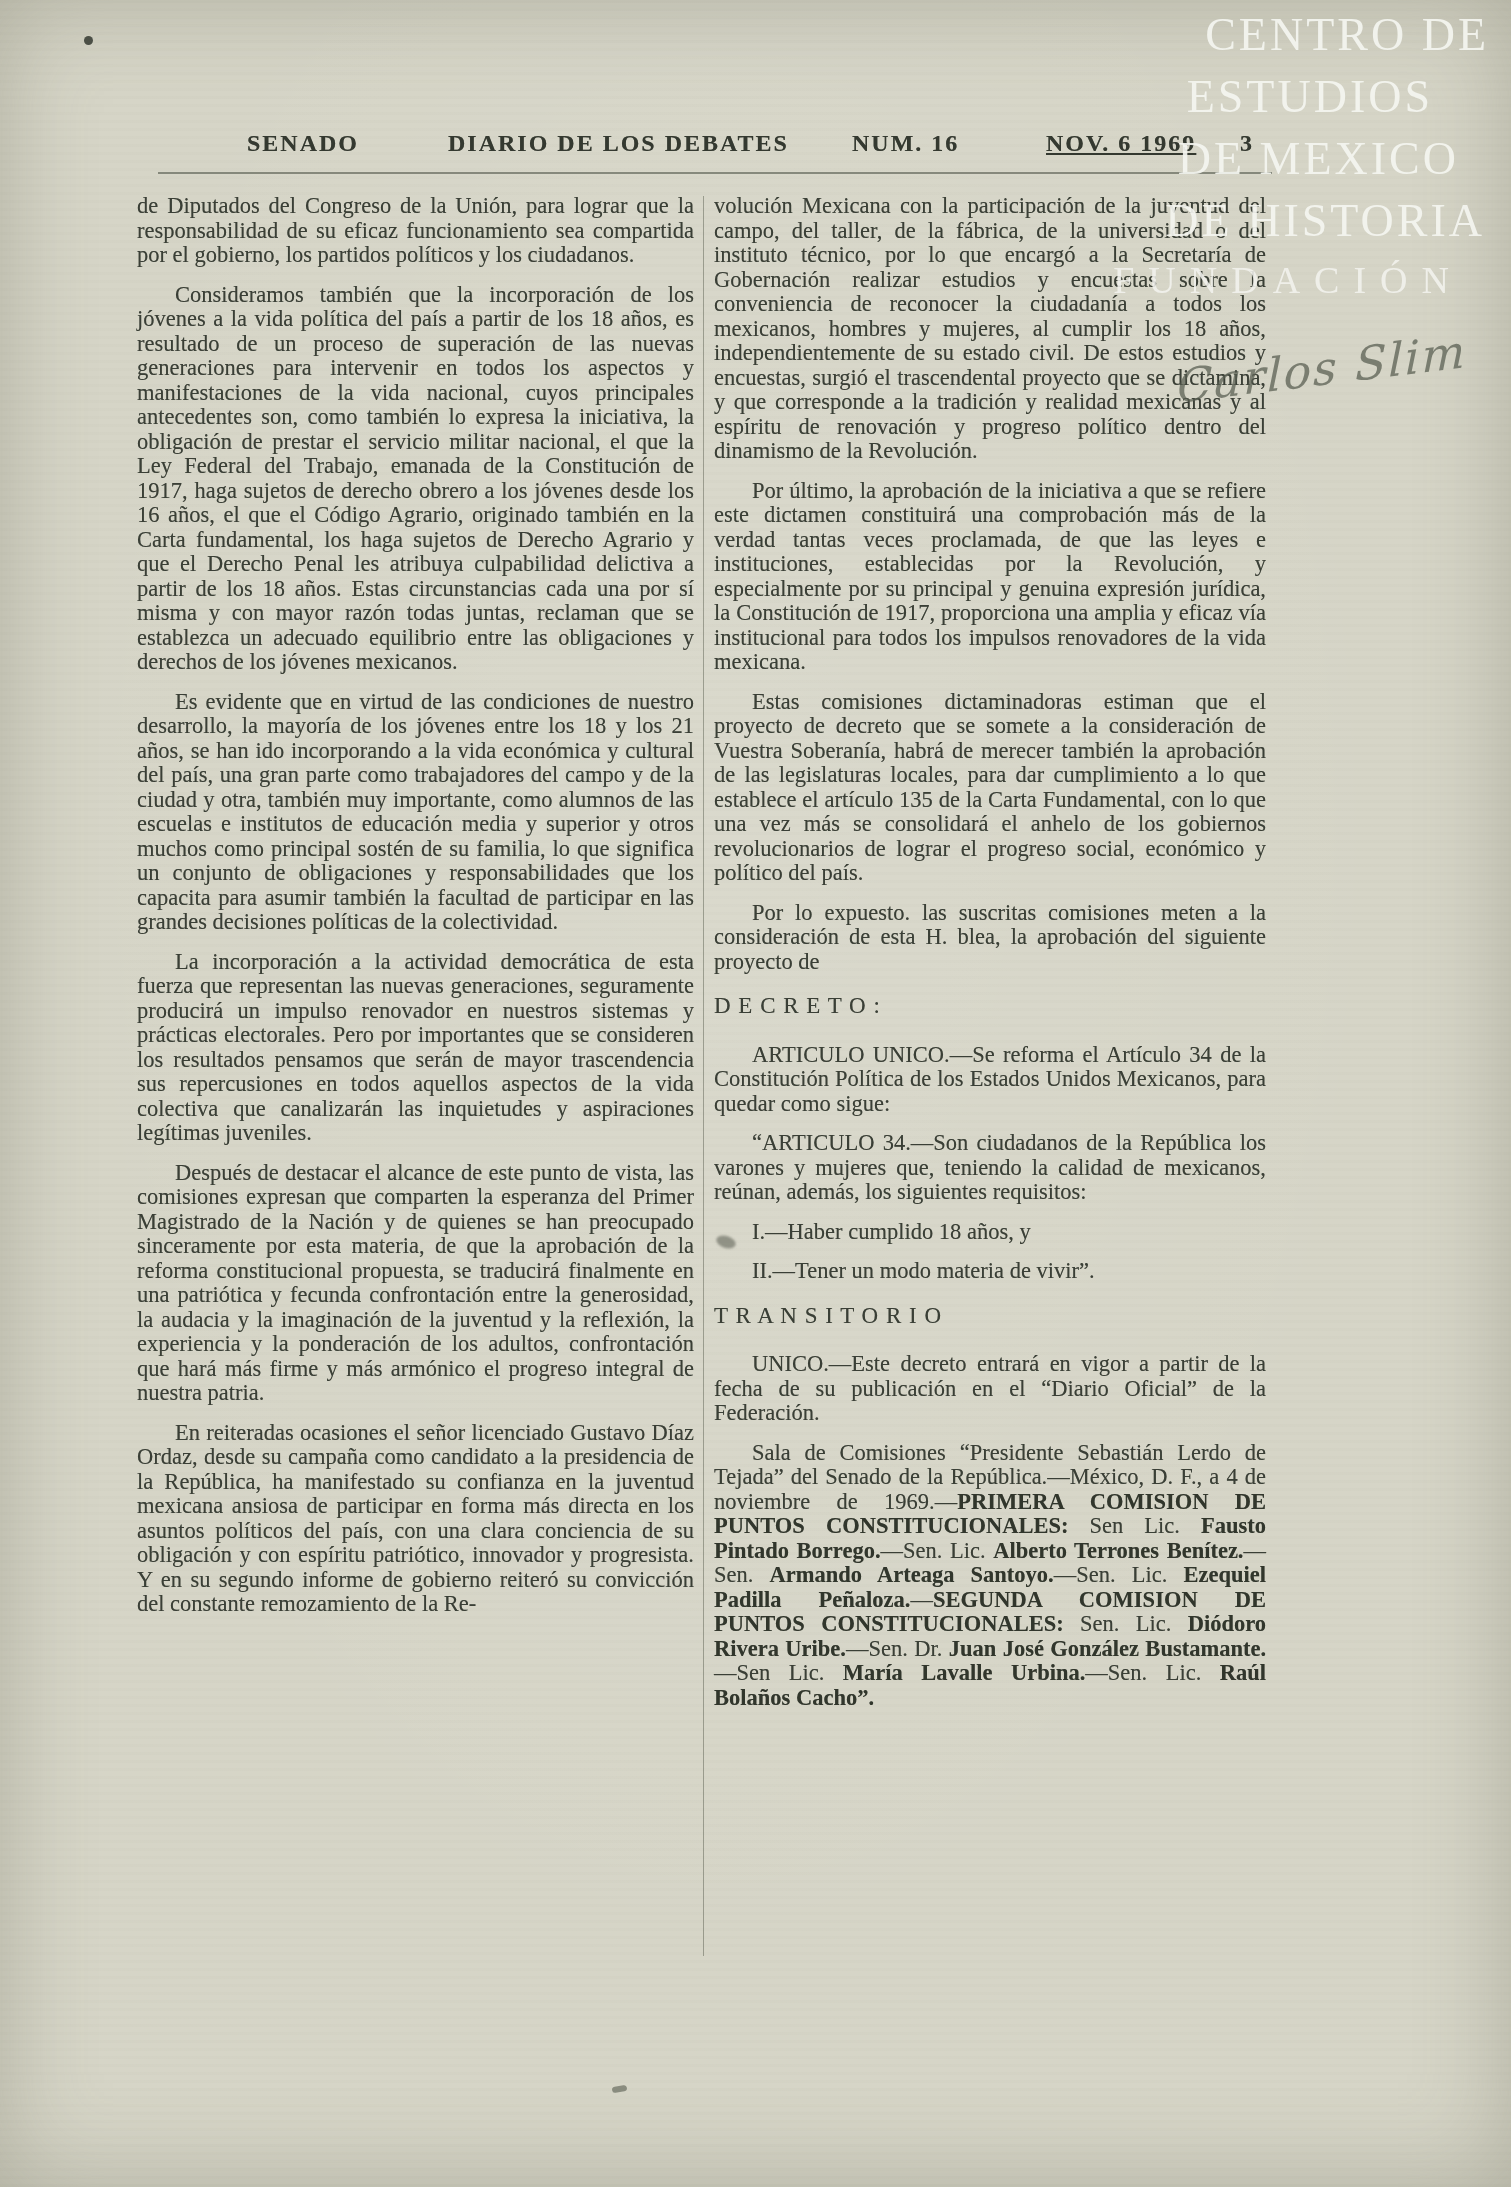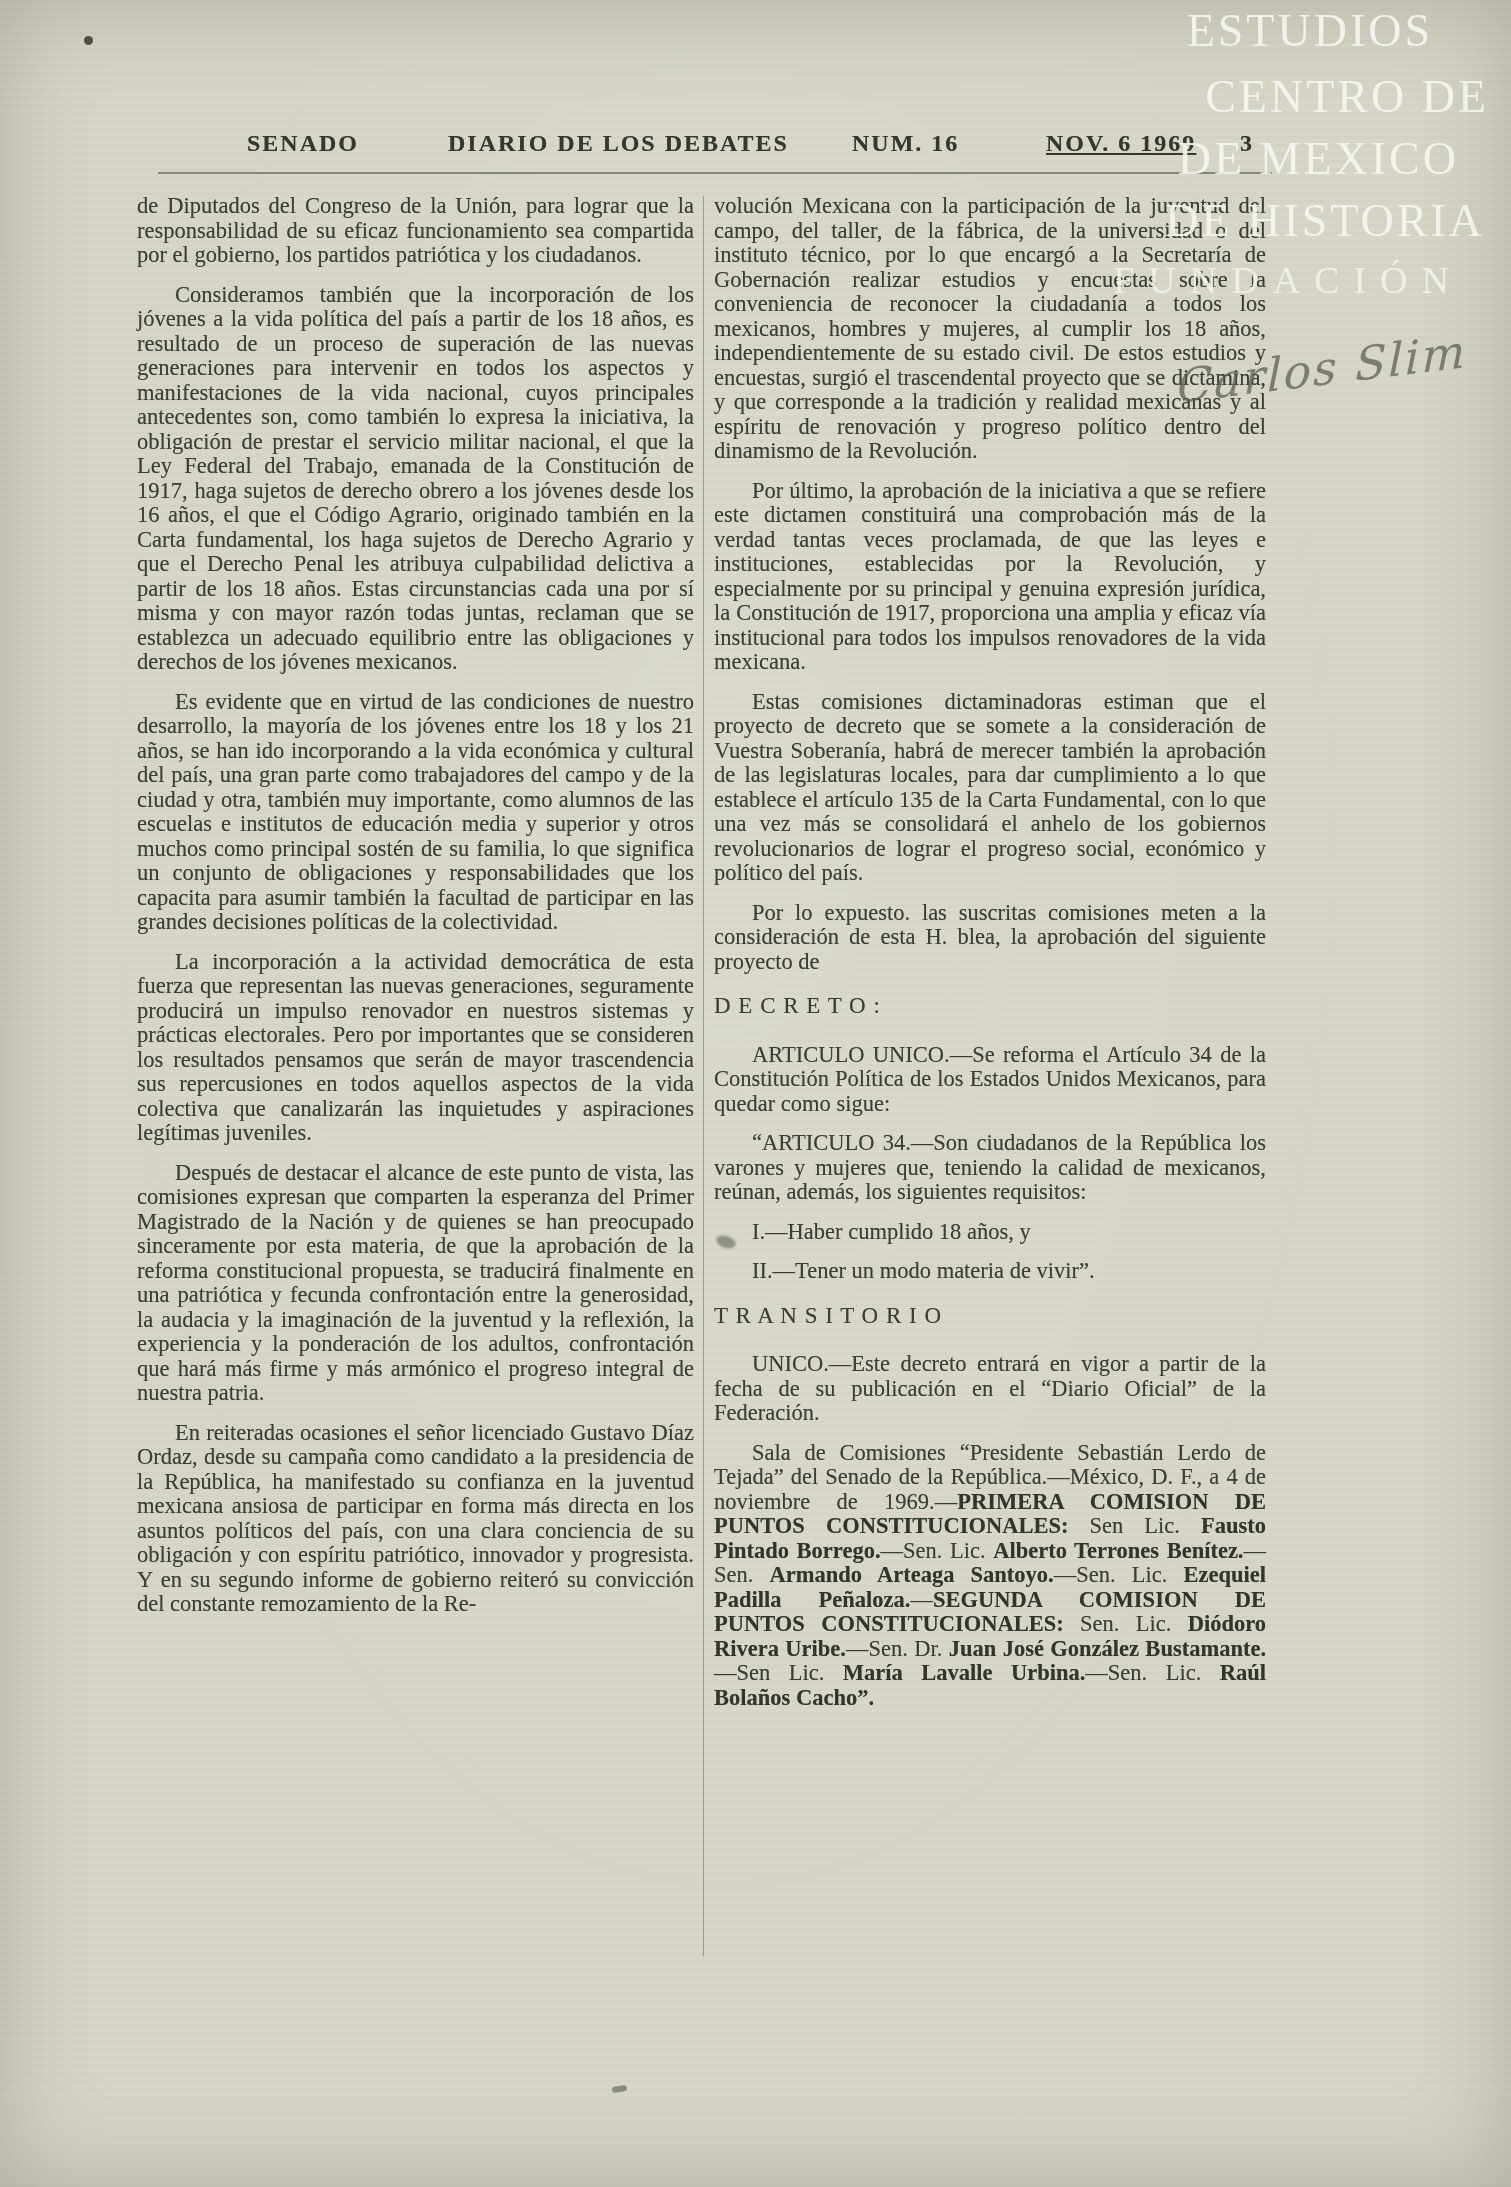--- a/index.html
+++ b/index.html
@@ -124,21 +124,21 @@
     <span class="h-senado">SENADO</span>
     <span class="h-title">DIARIO DE LOS DEBATES</span>
     <span class="h-issue">NUM. 16</span>
     <span class="h-date">NOV. 6 1969</span>
     <span class="h-page">3</span>
   </header>
 
   <div class="header-rule"></div>
 
   <section class="col col-left">
-    <p class="no-indent">de Diputados del Congreso de la Unión, para lograr que la responsabilidad de su eficaz funcionamiento sea compartida por el gobierno, los partidos patriótica y los ciudadanos.</p>
+    <p class="no-indent">de Diputados del Congreso de la Unión, para lograr que la responsabilidad de su eficaz funcionamiento sea compartida por el gobierno, los partidos políticos y los ciudadanos.</p>
     <p>Consideramos también que la incorporación de los jóvenes a la vida política del país a partir de los 18 años, es resultado de un proceso de superación de las nuevas generaciones para intervenir en todos los aspectos y manifestaciones de la vida nacional, cuyos principales antecedentes son, como también lo expresa la iniciativa, la obligación de prestar el servicio militar nacional, el que la Ley Federal del Trabajo, emanada de la Constitución de 1917, haga sujetos de derecho obrero a los jóvenes desde los 16 años, el que el Código Agrario, originado también en la Carta fundamental, los haga sujetos de Derecho Agrario y que el Derecho Penal les atribuya culpabilidad delictiva a partir de los 18 años. Estas circunstancias cada una por sí misma y con mayor razón todas juntas, reclaman que se establezca un adecuado equilibrio entre las obligaciones y derechos de los jóvenes mexicanos.</p>
     <p>Es evidente que en virtud de las condiciones de nuestro desarrollo, la mayoría de los jóvenes entre los 18 y los 21 años, se han ido incorporando a la vida económica y cultural del país, una gran parte como trabajadores del campo y de la ciudad y otra, también muy importante, como alumnos de las escuelas e institutos de educación media y superior y otros muchos como principal sostén de su familia, lo que significa un conjunto de obligaciones y responsabilidades que los capacita para asumir también la facultad de participar en las grandes decisiones políticas de la colectividad.</p>
     <p>La incorporación a la actividad democrática de esta fuerza que representan las nuevas generaciones, seguramente producirá un impulso renovador en nuestros sistemas y prácticas electorales. Pero por importantes que se consideren los resultados pensamos que serán de mayor trascendencia sus repercusiones en todos aquellos aspectos de la vida colectiva que canalizarán las inquietudes y aspiraciones legítimas juveniles.</p>
     <p>Después de destacar el alcance de este punto de vista, las comisiones expresan que comparten la esperanza del Primer Magistrado de la Nación y de quienes se han preocupado sinceramente por esta materia, de que la aprobación de la reforma constitucional propuesta, se traducirá finalmente en una patriótica y fecunda confrontación entre la generosidad, la audacia y la imaginación de la juventud y la reflexión, la experiencia y la ponderación de los adultos, confrontación que hará más firme y más armónico el progreso integral de nuestra patria.</p>
     <p>En reiteradas ocasiones el señor licenciado Gustavo Díaz Ordaz, desde su campaña como candidato a la presidencia de la República, ha manifestado su confianza en la juventud mexicana ansiosa de participar en forma más directa en los asuntos políticos del país, con una clara conciencia de su obligación y con espíritu patriótico, innovador y progresista. Y en su segundo informe de gobierno reiteró su convicción del constante remozamiento de la Re-</p>
   </section>
 
   <div class="col-divider"></div>
 
   <section class="col col-right">
@@ -154,21 +154,21 @@
     <h2 class="centered-heading">T R A N S I T O R I O</h2>
     <p>UNICO.—Este decreto entrará en vigor a partir de la fecha de su publicación en el “Diario Oficial” de la Federación.</p>
     <p class="runs"><span>Sala de Comisiones “Presidente Sebastián Lerdo de Tejada” del Senado de la República.—México, D. F., a 4 de noviembre de 1969.—</span><span class="b">PRIMERA COMISION DE PUNTOS CONSTITUCIONALES: </span><span>Sen Lic. </span><span class="b">Fausto Pintado Borrego.</span><span>—Sen. Lic. </span><span class="b">Alberto Terrones Benítez.</span><span>—Sen. </span><span class="b">Armando Arteaga Santoyo.</span><span>—Sen. Lic. </span><span class="b">Ezequiel Padilla Peñaloza.</span><span>—</span><span class="b">SEGUNDA COMISION DE PUNTOS CONSTITUCIONALES: </span><span>Sen. Lic. </span><span class="b">Diódoro Rivera Uribe.</span><span>—Sen. Dr. </span><span class="b">Juan José González Bustamante.</span><span>—Sen Lic. </span><span class="b">María Lavalle Urbina.</span><span>—Sen. Lic. </span><span class="b">Raúl Bolaños Cacho”.</span></p>
   </section>
 
   <span class="speck speck-1"></span>
   <span class="speck speck-2"></span>
   <span class="smudge smudge-1"></span>
 
   <div class="watermark">
+    <div class="wm-line wm-0">CENTRO DE</div>
     <div class="wm-line wm-1">ESTUDIOS</div>
-    <div class="wm-line wm-0">CENTRO DE</div>
     <div class="wm-line wm-3">DE MEXICO</div>
     <div class="wm-line wm-2">DE HISTORIA</div>
     <div class="wm-foundation">FUNDACIÓN</div>
     <div class="wm-signature">Carlos Slim</div>
   </div>
 
 </div>
 
 </body></html>

